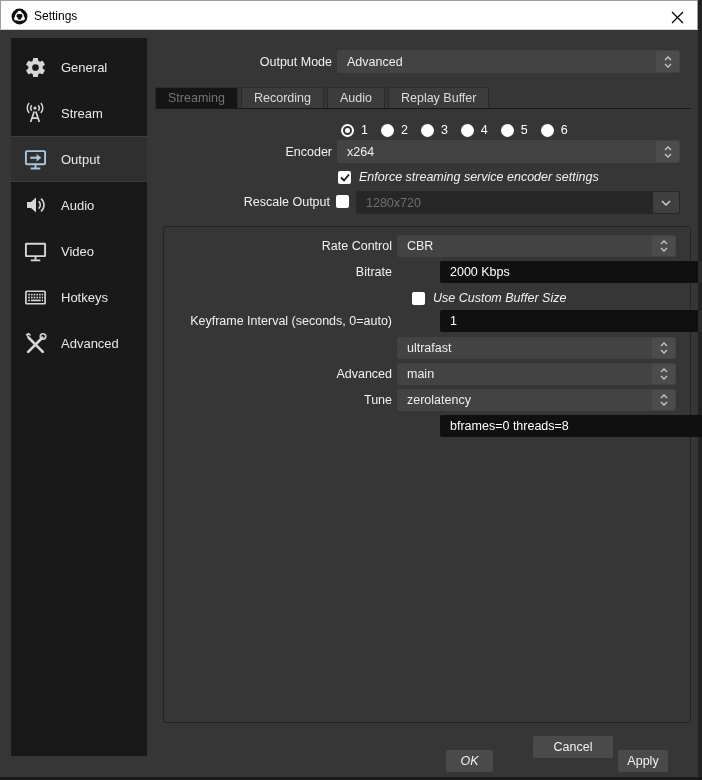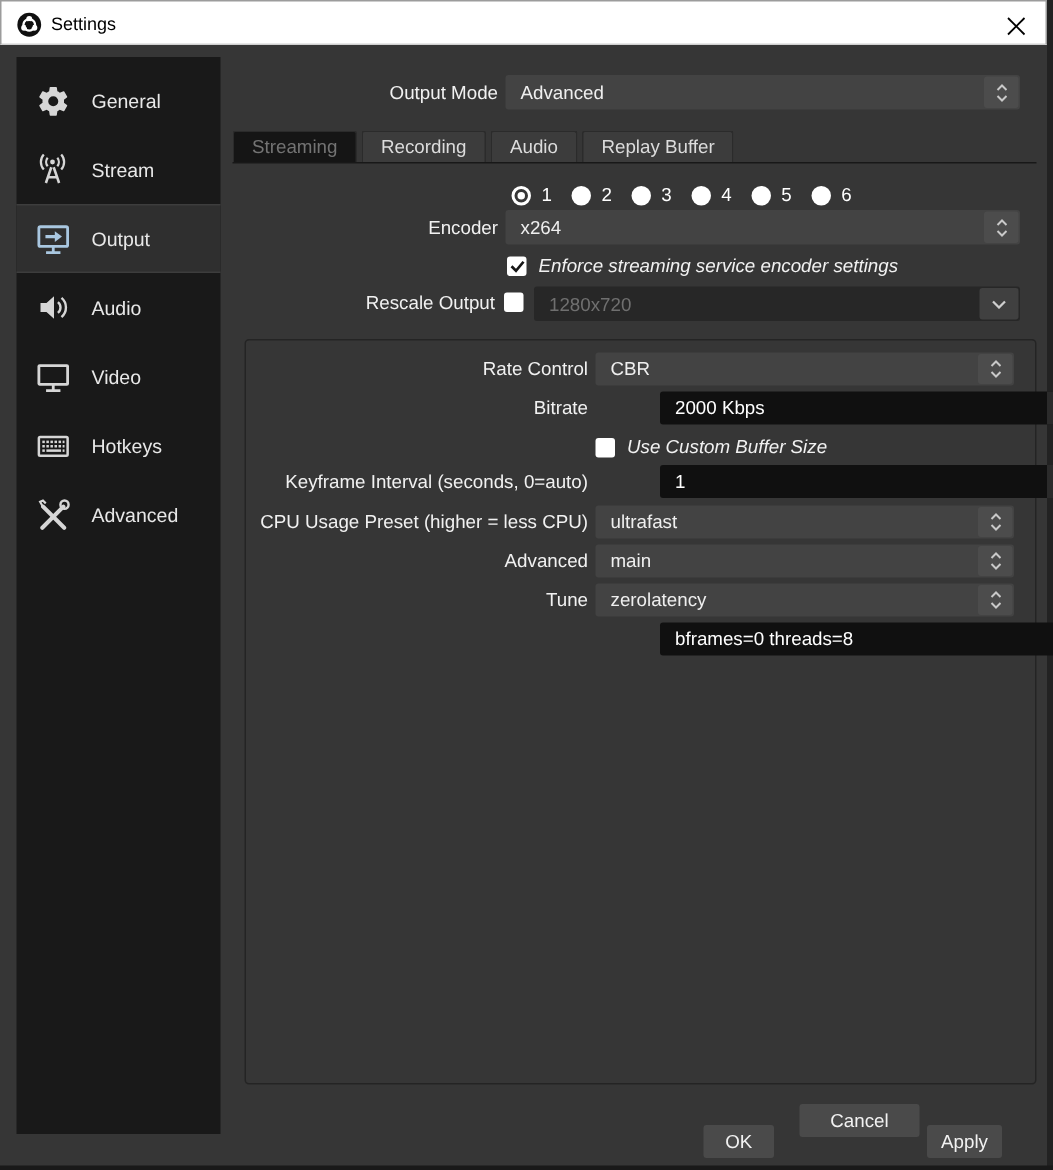--- a/index.html
+++ b/index.html
@@ -273,39 +273,38 @@
     <span class="spin2">
       <svg width="11" height="7" viewBox="0 0 11 7">
           <polyline points="1,6 5.5,1 10,6" fill="none" stroke="#e6e6e6" stroke-width="1.7"></polyline>
         </svg>
       <svg width="11" height="7" viewBox="0 0 11 7">
           <polyline points="1,1 5.5,6 10,1" fill="none" stroke="#e6e6e6" stroke-width="1.7"></polyline>
         </svg>
     </span>
   </div>
 
-  <div class="chkrow" style="left:397px;top:289px;height:18px;">
+  <div class="chkrow" style="left:412px;top:289px;height:18px;">
     <span class="checkbox"></span>
     <span>Use Custom Buffer Size</span>
   </div>
 
   <div class="lbl" style="left:170px;top:310px;width:222px;">Keyframe Interval (seconds, 0=auto)</div>
   <div class="darkfield" style="left:397px;top:310px;width:279px;">
     <span>1</span>
     <span class="spin2">
       <svg width="11" height="7" viewBox="0 0 11 7">
           <polyline points="1,6 5.5,1 10,6" fill="none" stroke="#e6e6e6" stroke-width="1.7"></polyline>
         </svg>
       <svg width="11" height="7" viewBox="0 0 11 7">
           <polyline points="1,1 5.5,6 10,1" fill="none" stroke="#e6e6e6" stroke-width="1.7"></polyline>
         </svg>
     </span>
   </div>
 
-  <div class="lbl" style="left:170px;top:337px;width:222px;">CPU Usage Preset (higher = less CPU)</div>
   <div class="combo" style="left:397px;top:337px;width:279px;height:22px;">
     <span>ultrafast</span>
     <span class="spin">
       <svg width="8" height="5" viewBox="0 0 8 5">
           <polyline points="1,4 4,1 7,4" fill="none" stroke="#c9c9c9" stroke-width="1.3"></polyline>
         </svg>
       <svg width="8" height="5" viewBox="0 0 8 5">
           <polyline points="1,1 4,4 7,1" fill="none" stroke="#c9c9c9" stroke-width="1.3"></polyline>
         </svg>
     </span>
@@ -334,17 +333,17 @@
       <svg width="8" height="5" viewBox="0 0 8 5">
           <polyline points="1,1 4,4 7,1" fill="none" stroke="#c9c9c9" stroke-width="1.3"></polyline>
         </svg>
     </span>
   </div>
 
   <div class="darkfield" style="left:397px;top:415px;width:279px;">
     <span>bframes=0 threads=8</span>
   </div>
 
-  <div class="btn" style="left:469px;top:750px;width:47px;">OK</div>
+  <div class="btn" style="left:446px;top:750px;width:47px;font-style:italic;">OK</div>
   <div class="btn" style="left:533px;top:706px;width:80px;margin-top:30px;">Cancel</div>
   <div class="btn" style="left:618px;top:750px;width:50px;">Apply</div>
 
 </div>
 
 </body></html>

